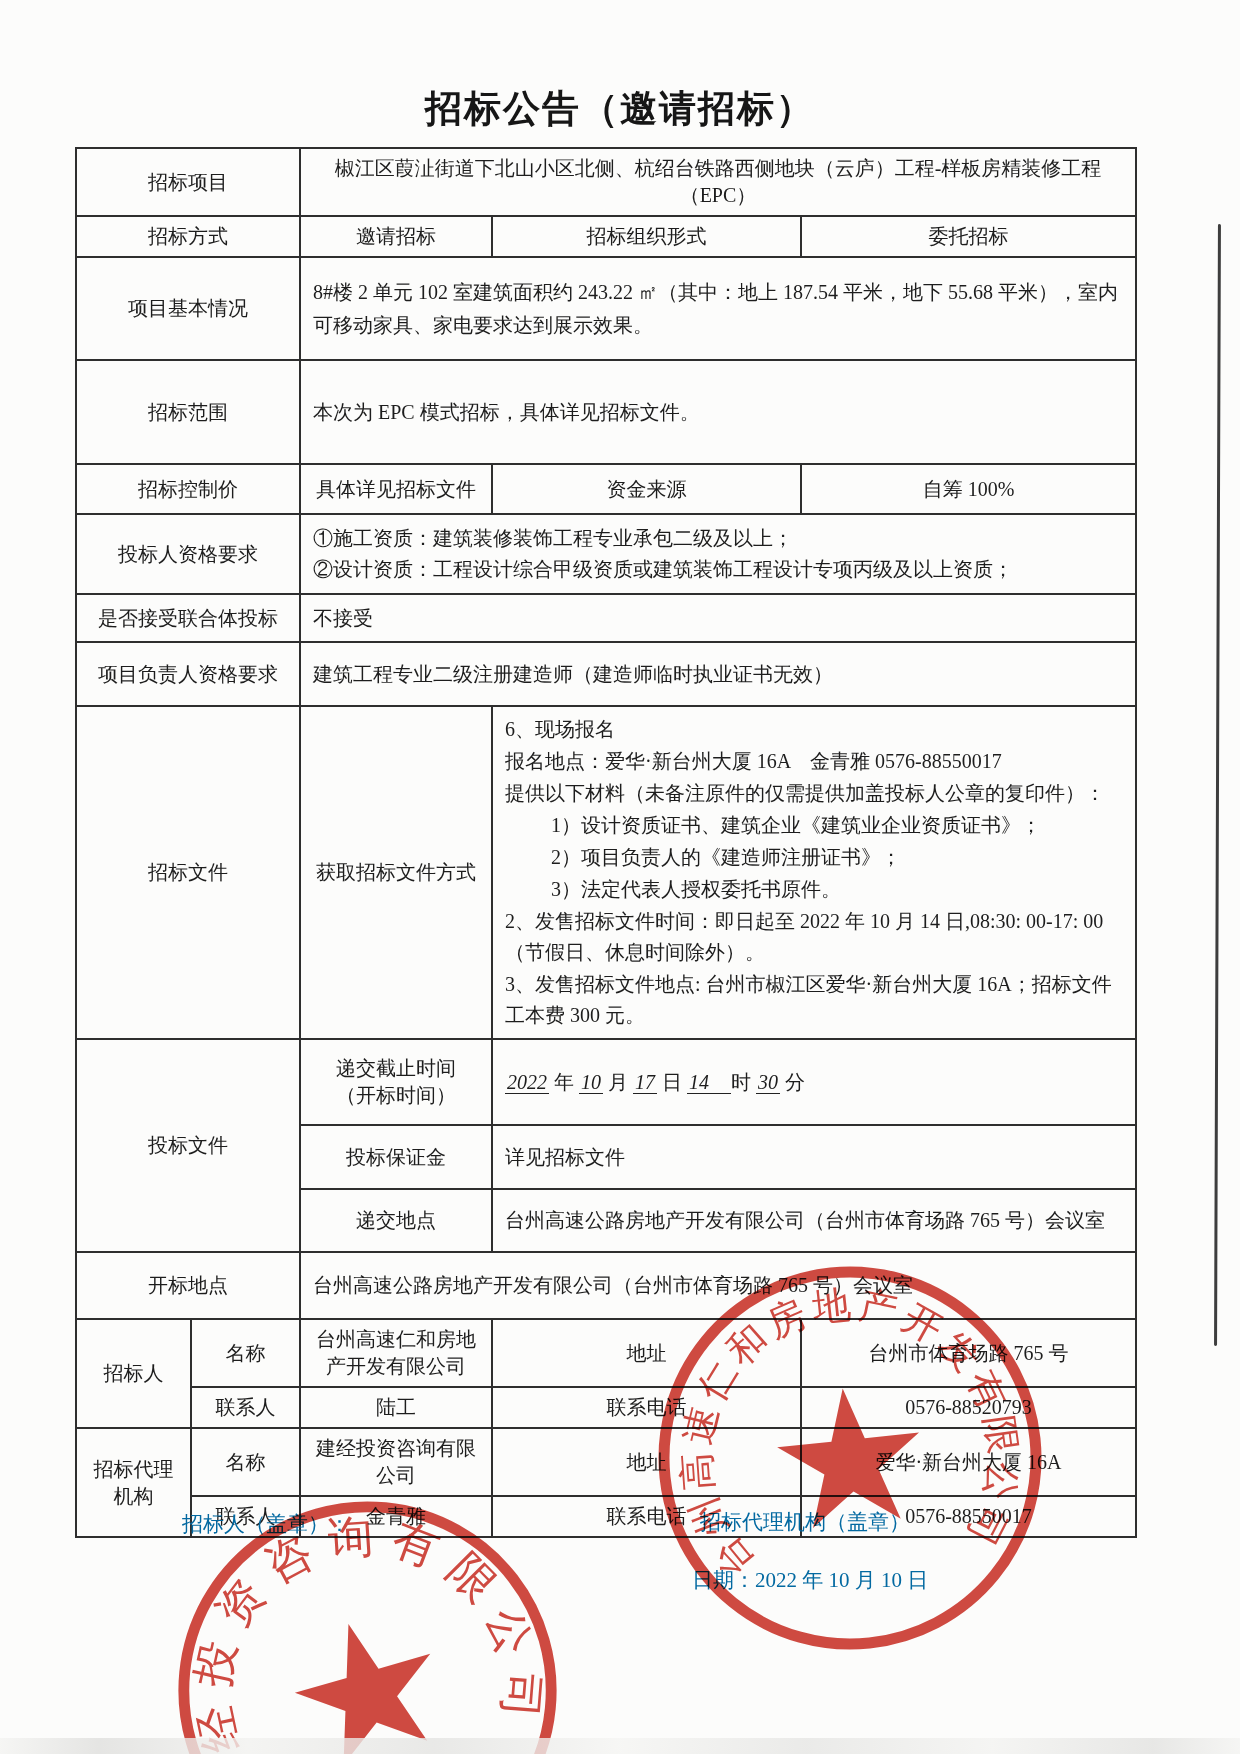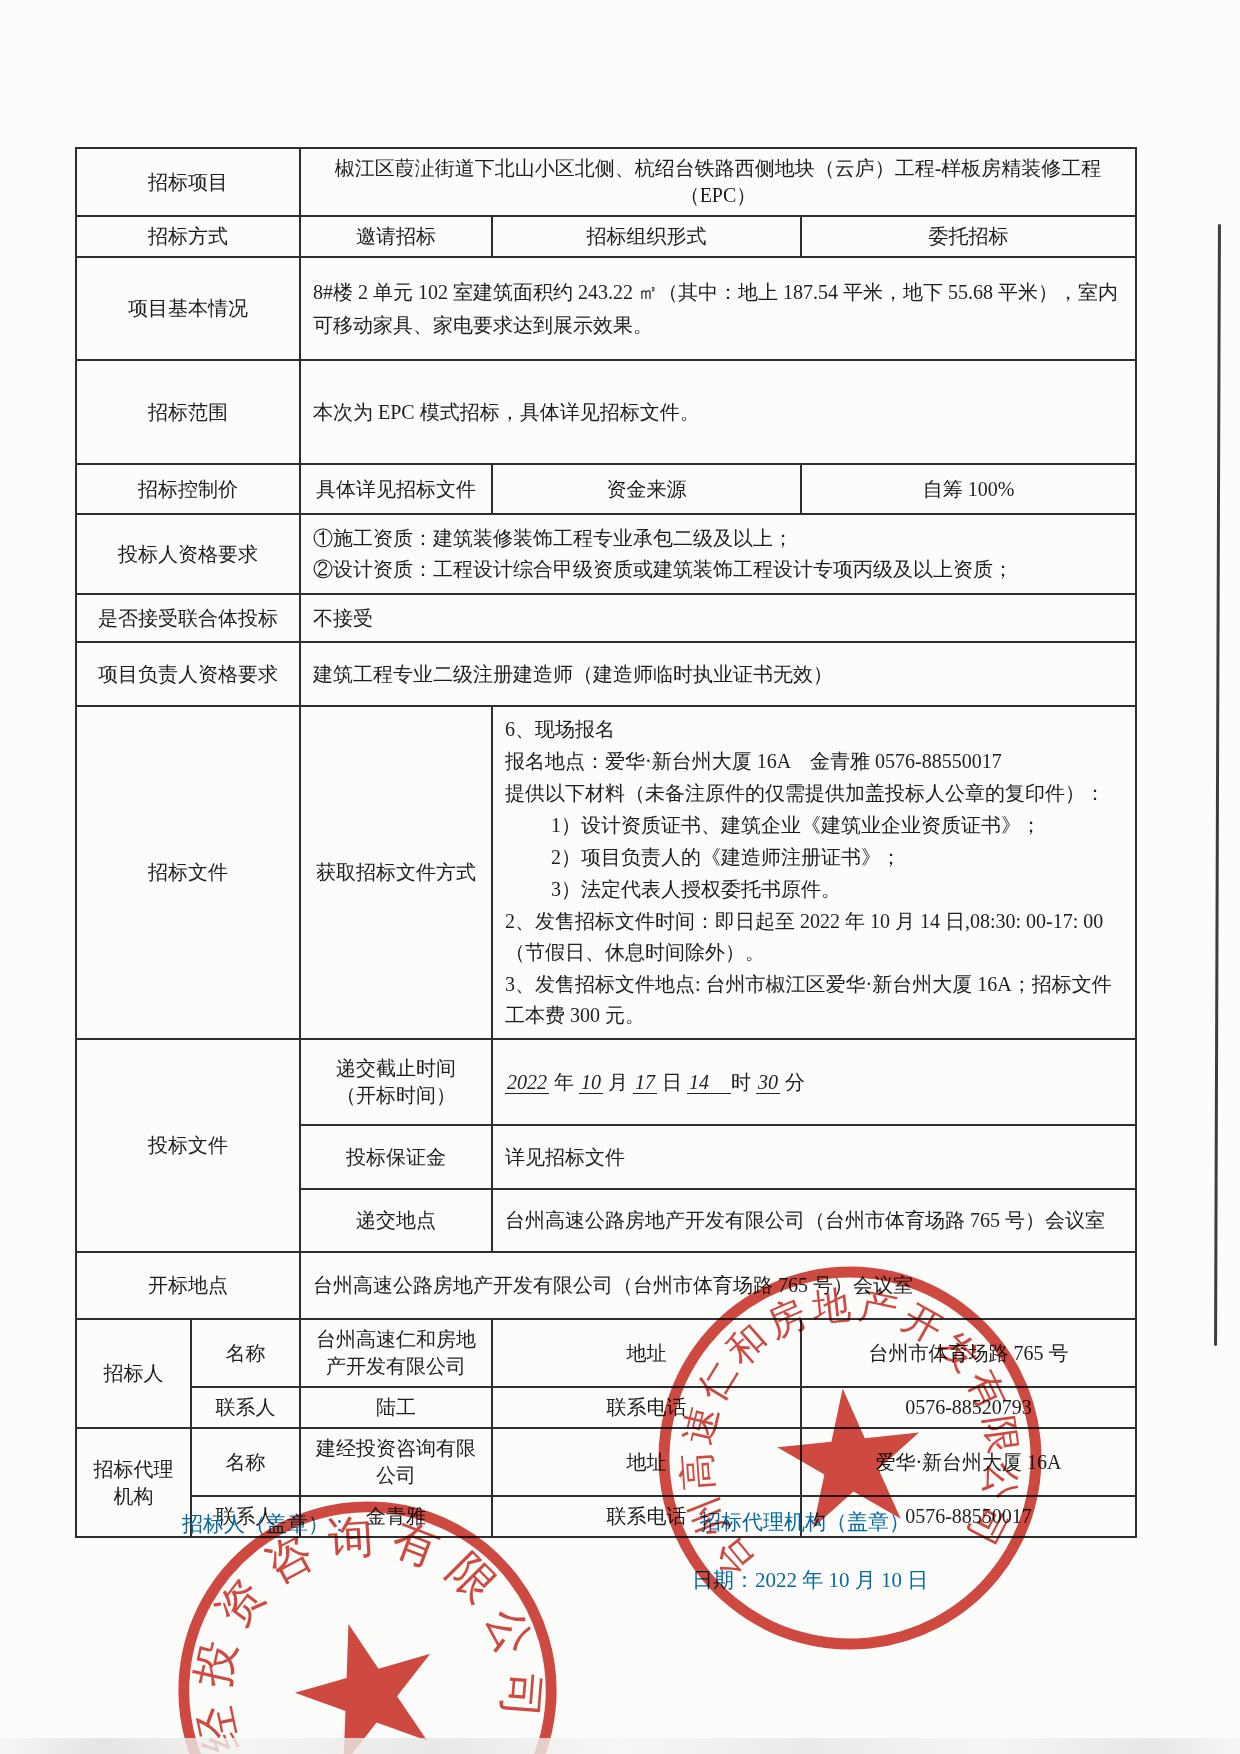--- a/index.html
+++ b/index.html
@@ -52,20 +52,21 @@
     position:absolute;left:0;bottom:0;width:1240px;height:16px;
     background:linear-gradient(90deg,#f4f4f2 0%,#dfdfdd 8%,#f2f2f0 20%,#e4e4e2 35%,#f5f5f3 50%,#e6e6e4 65%,#f3f3f1 80%,#e2e2e0 93%,#f4f4f2 100%);
     opacity:.8;
   }
 </style>
 </head>
 <body>
 
 <div class="page">
 
+  <div class="doc-title">招标公告（邀请招标）</div>
 
   <table class="tender">
     <colgroup>
       <col style="width:115px">
         <col style="width:109px">
         <col style="width:192px">
       <col style="width:309px">
         <col style="width:335px">
     </colgroup>
 

